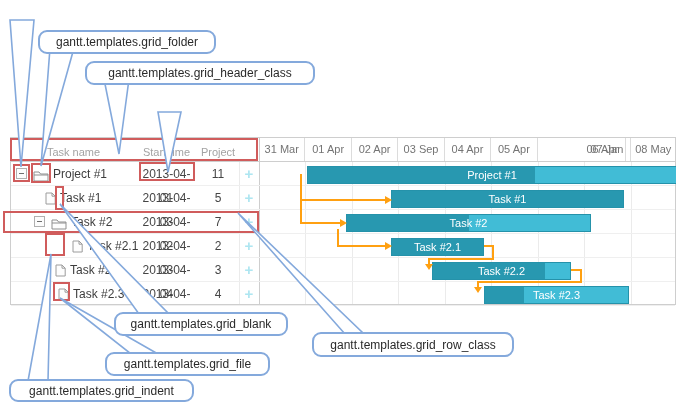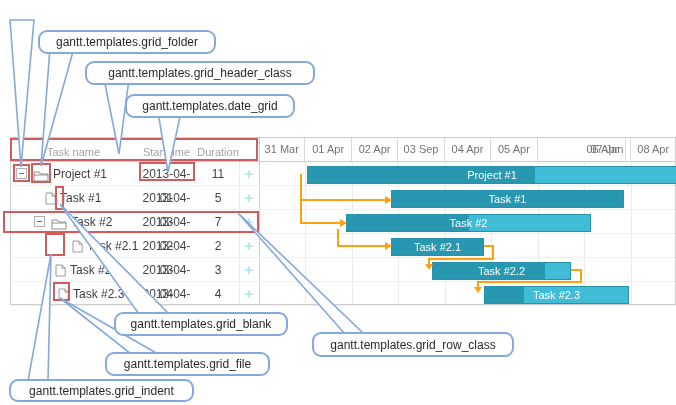--- a/index.html
+++ b/index.html
@@ -38,32 +38,32 @@
 </style>
 </head>
 <body>
 
 <div id="stage">
 
   <div id="gantt">
     <div class="ghead">
       <div class="hcell" style="left:0;width:125px">Task name</div>
       <div class="hcell" style="left:125px;width:61px">Start time</div>
-      <div class="hcell" style="left:186px;width:42px">Duration</div>
+      <div class="hcell" style="left:186px;width:42px">Project</div>
     </div>
     <div class="shead">
         <div class="scale-cell" style="left: 0px; width: 46.44px;">31 Mar</div>
         <div class="scale-cell" style="left: 46.44px; width: 46.44px;">01 Apr</div>
         <div class="scale-cell" style="left: 92.88px; width: 46.44px;">02 Apr</div>
         <div class="scale-cell" style="left: 139.32px; width: 46.44px;">03 Sep</div>
         <div class="scale-cell" style="left: 185.76px; width: 46.44px;">04 Apr</div>
         <div class="scale-cell" style="left: 232.2px; width: 46.44px;">05 Apr</div>
         <div class="scale-cell" style="left: 278.64px; width: 46.44px; margin-left: 42px;">06 Apr</div>
         <div class="scale-cell" style="left: 325.08px; width: 46.44px;">07 Jan</div>
-        <div class="scale-cell" style="left: 371.52px; width: 46.44px;">08 Apr</div>
+        <div class="scale-cell" style="left: 371.52px; width: 46.44px;">08 May</div>
       </div>
 
   <div class="vline" style="left: 294.44px; top: 24px; height: 142px;"></div>
       <div class="vline" style="left: 340.88px; top: 24px; height: 142px;"></div>
       <div class="vline" style="left: 387.32px; top: 24px; height: 142px;"></div>
       <div class="vline" style="left: 433.76px; top: 24px; height: 142px;"></div>
       <div class="vline" style="left: 480.2px; top: 24px; height: 142px;"></div>
       <div class="vline" style="left: 526.64px; top: 24px; height: 142px;"></div>
       <div class="vline" style="left: 573.08px; top: 24px; height: 142px;"></div>
       <div class="vline" style="left: 619.52px; top: 24px; height: 142px;"></div>
@@ -188,23 +188,20 @@
     <polygon points="28,381 48,381 51,254" fill="#fff" stroke="#84a9dc" stroke-width="1.6"></polygon>
     <polygon points="345,334 364,334 238,213" fill="#fff" stroke="#84a9dc" stroke-width="1.6"></polygon>
   </svg>
 
   <div class="callout" style="left:38px;top:30px;width:174px;height:20px">
       <span>gantt.templates.grid_folder</span>
     </div>
   <div class="callout" style="left:85px;top:61px;width:226px;height:20px">
       <span>gantt.templates.grid_header_class</span>
     </div>
-  <div class="callout" style="left:125px;top:94px;width:166px;height:20px">
-      <span>gantt.templates.date_grid</span>
-    </div>
   <div class="callout" style="left:105px;top:352px;width:161px;height:20px">
       <span>gantt.templates.grid_file</span>
     </div>
   <div class="callout" style="left:114px;top:312px;width:170px;height:20px">
       <span>gantt.templates.grid_blank</span>
     </div>
   <div class="callout" style="left:9px;top:379px;width:181px;height:19px">
       <span>gantt.templates.grid_indent</span>
     </div>
   <div class="callout" style="left:312px;top:332px;width:198px;height:21px">

